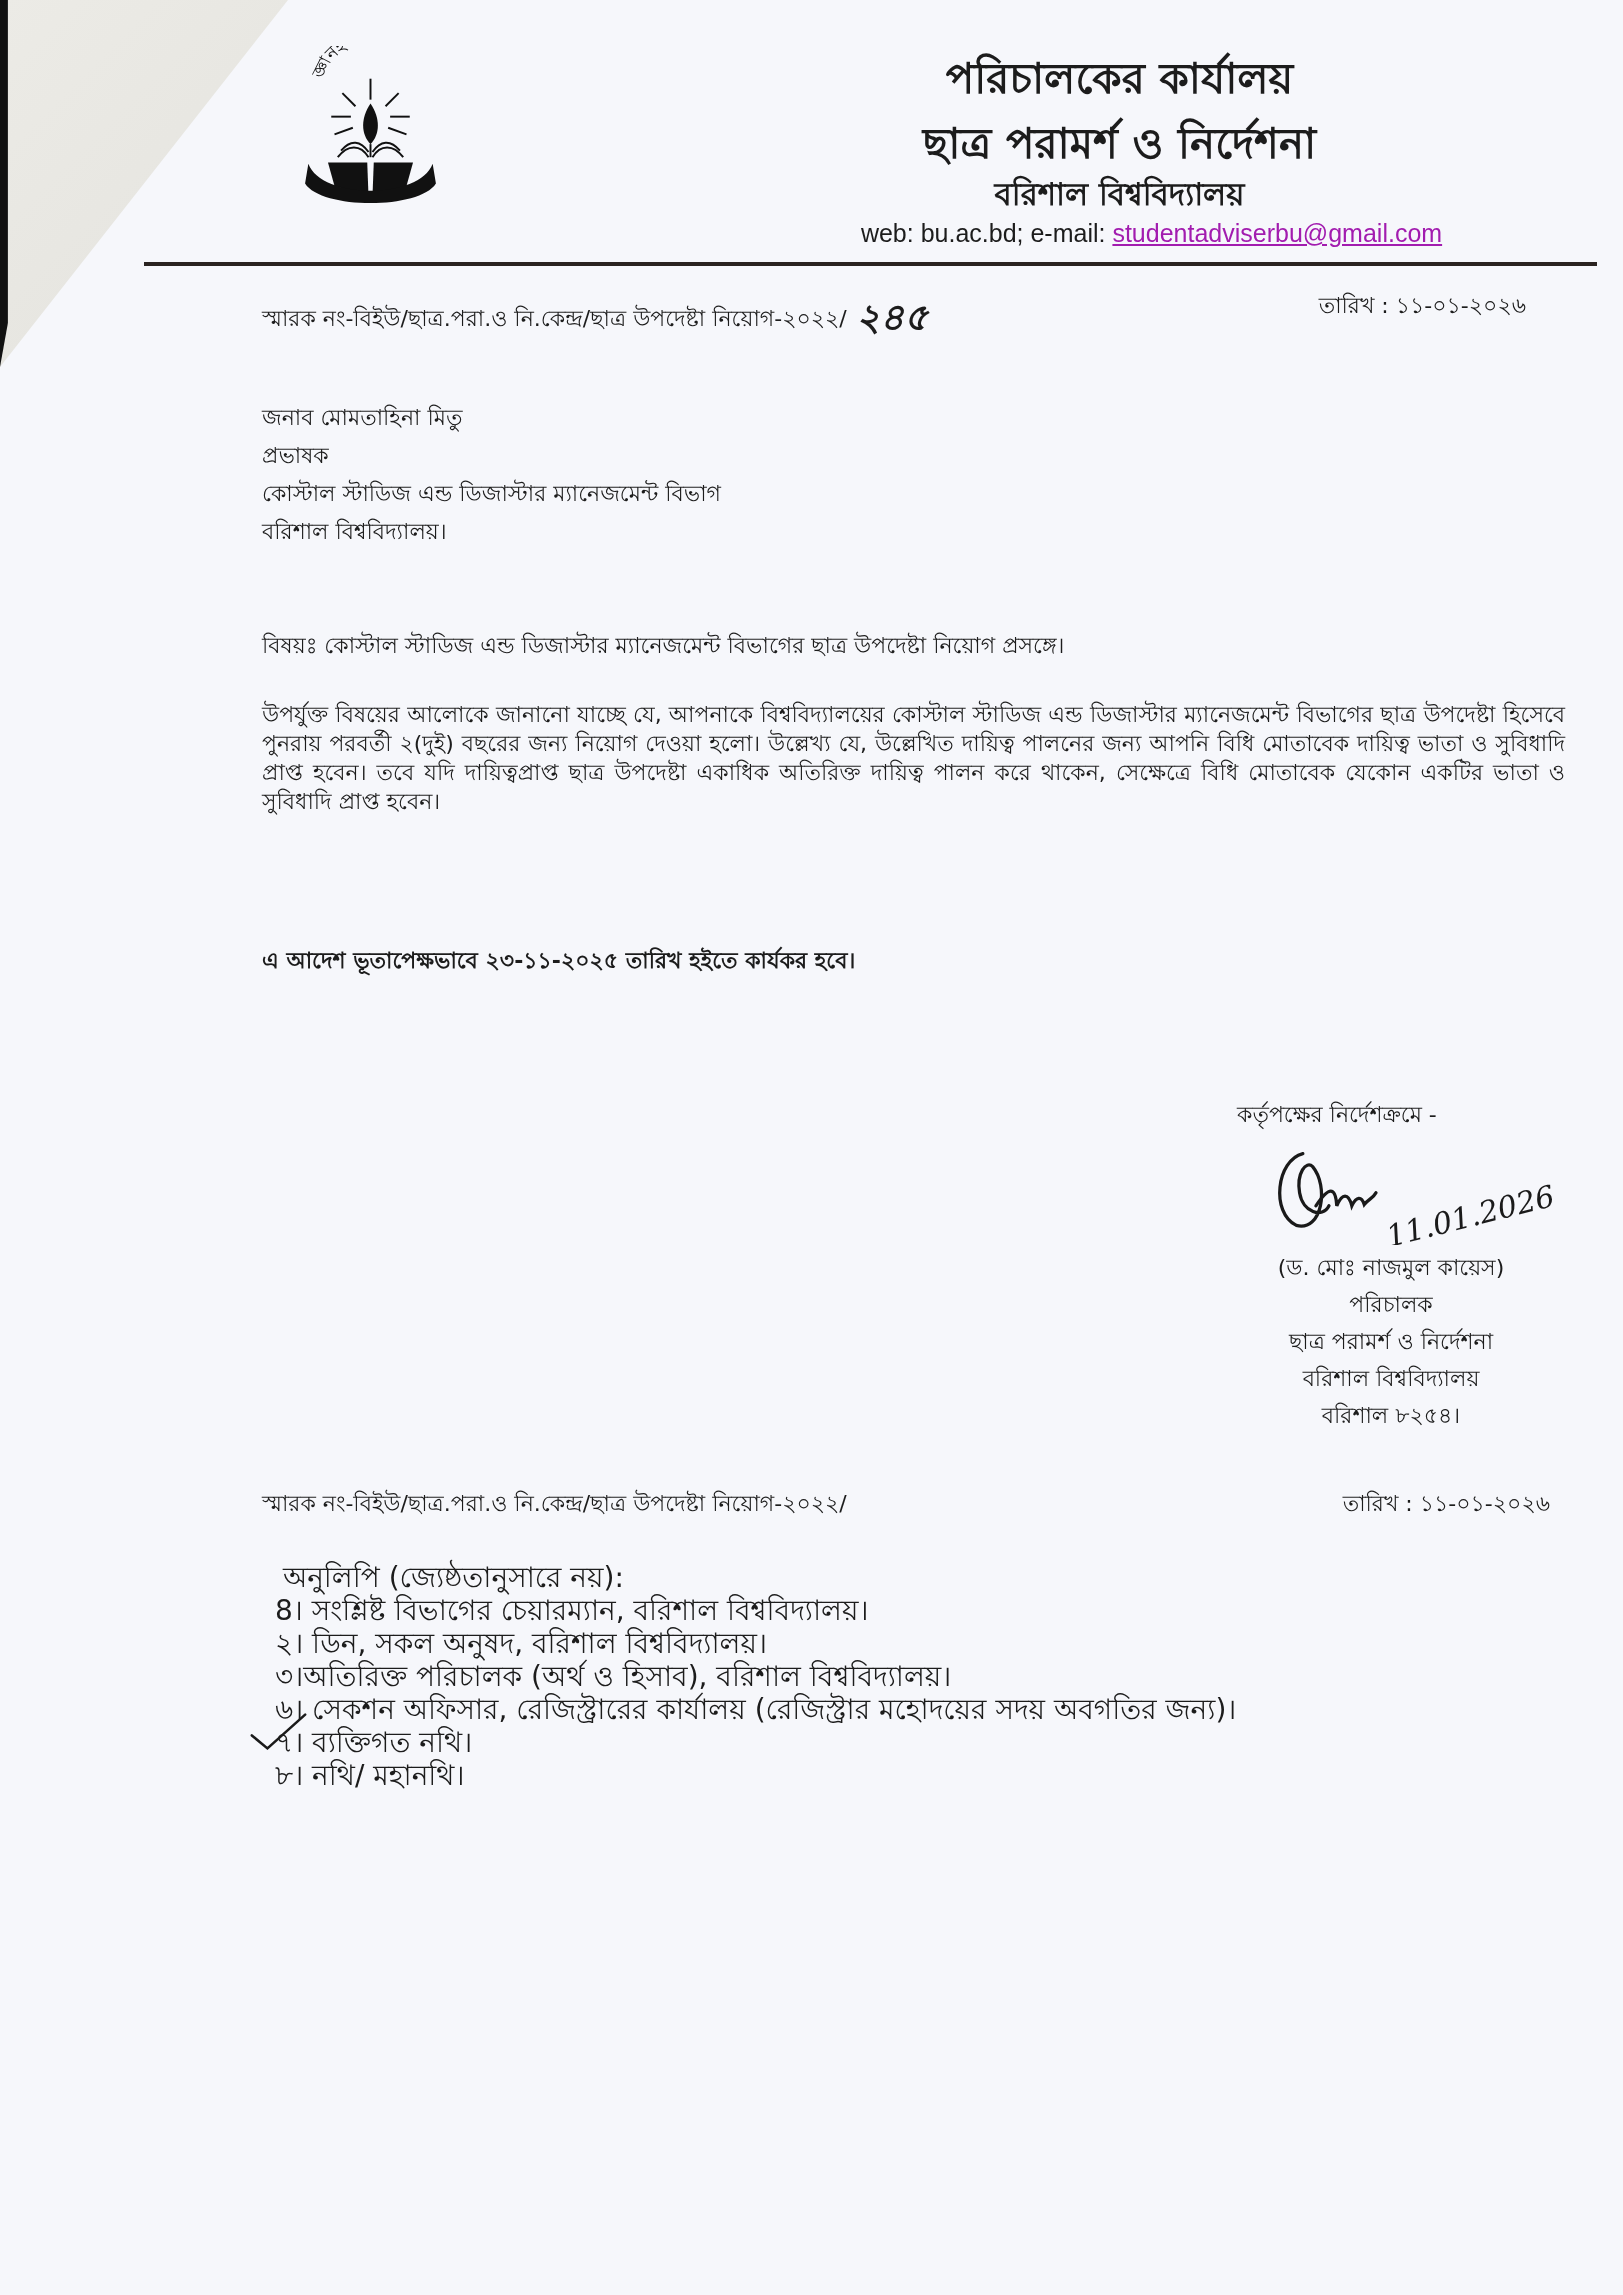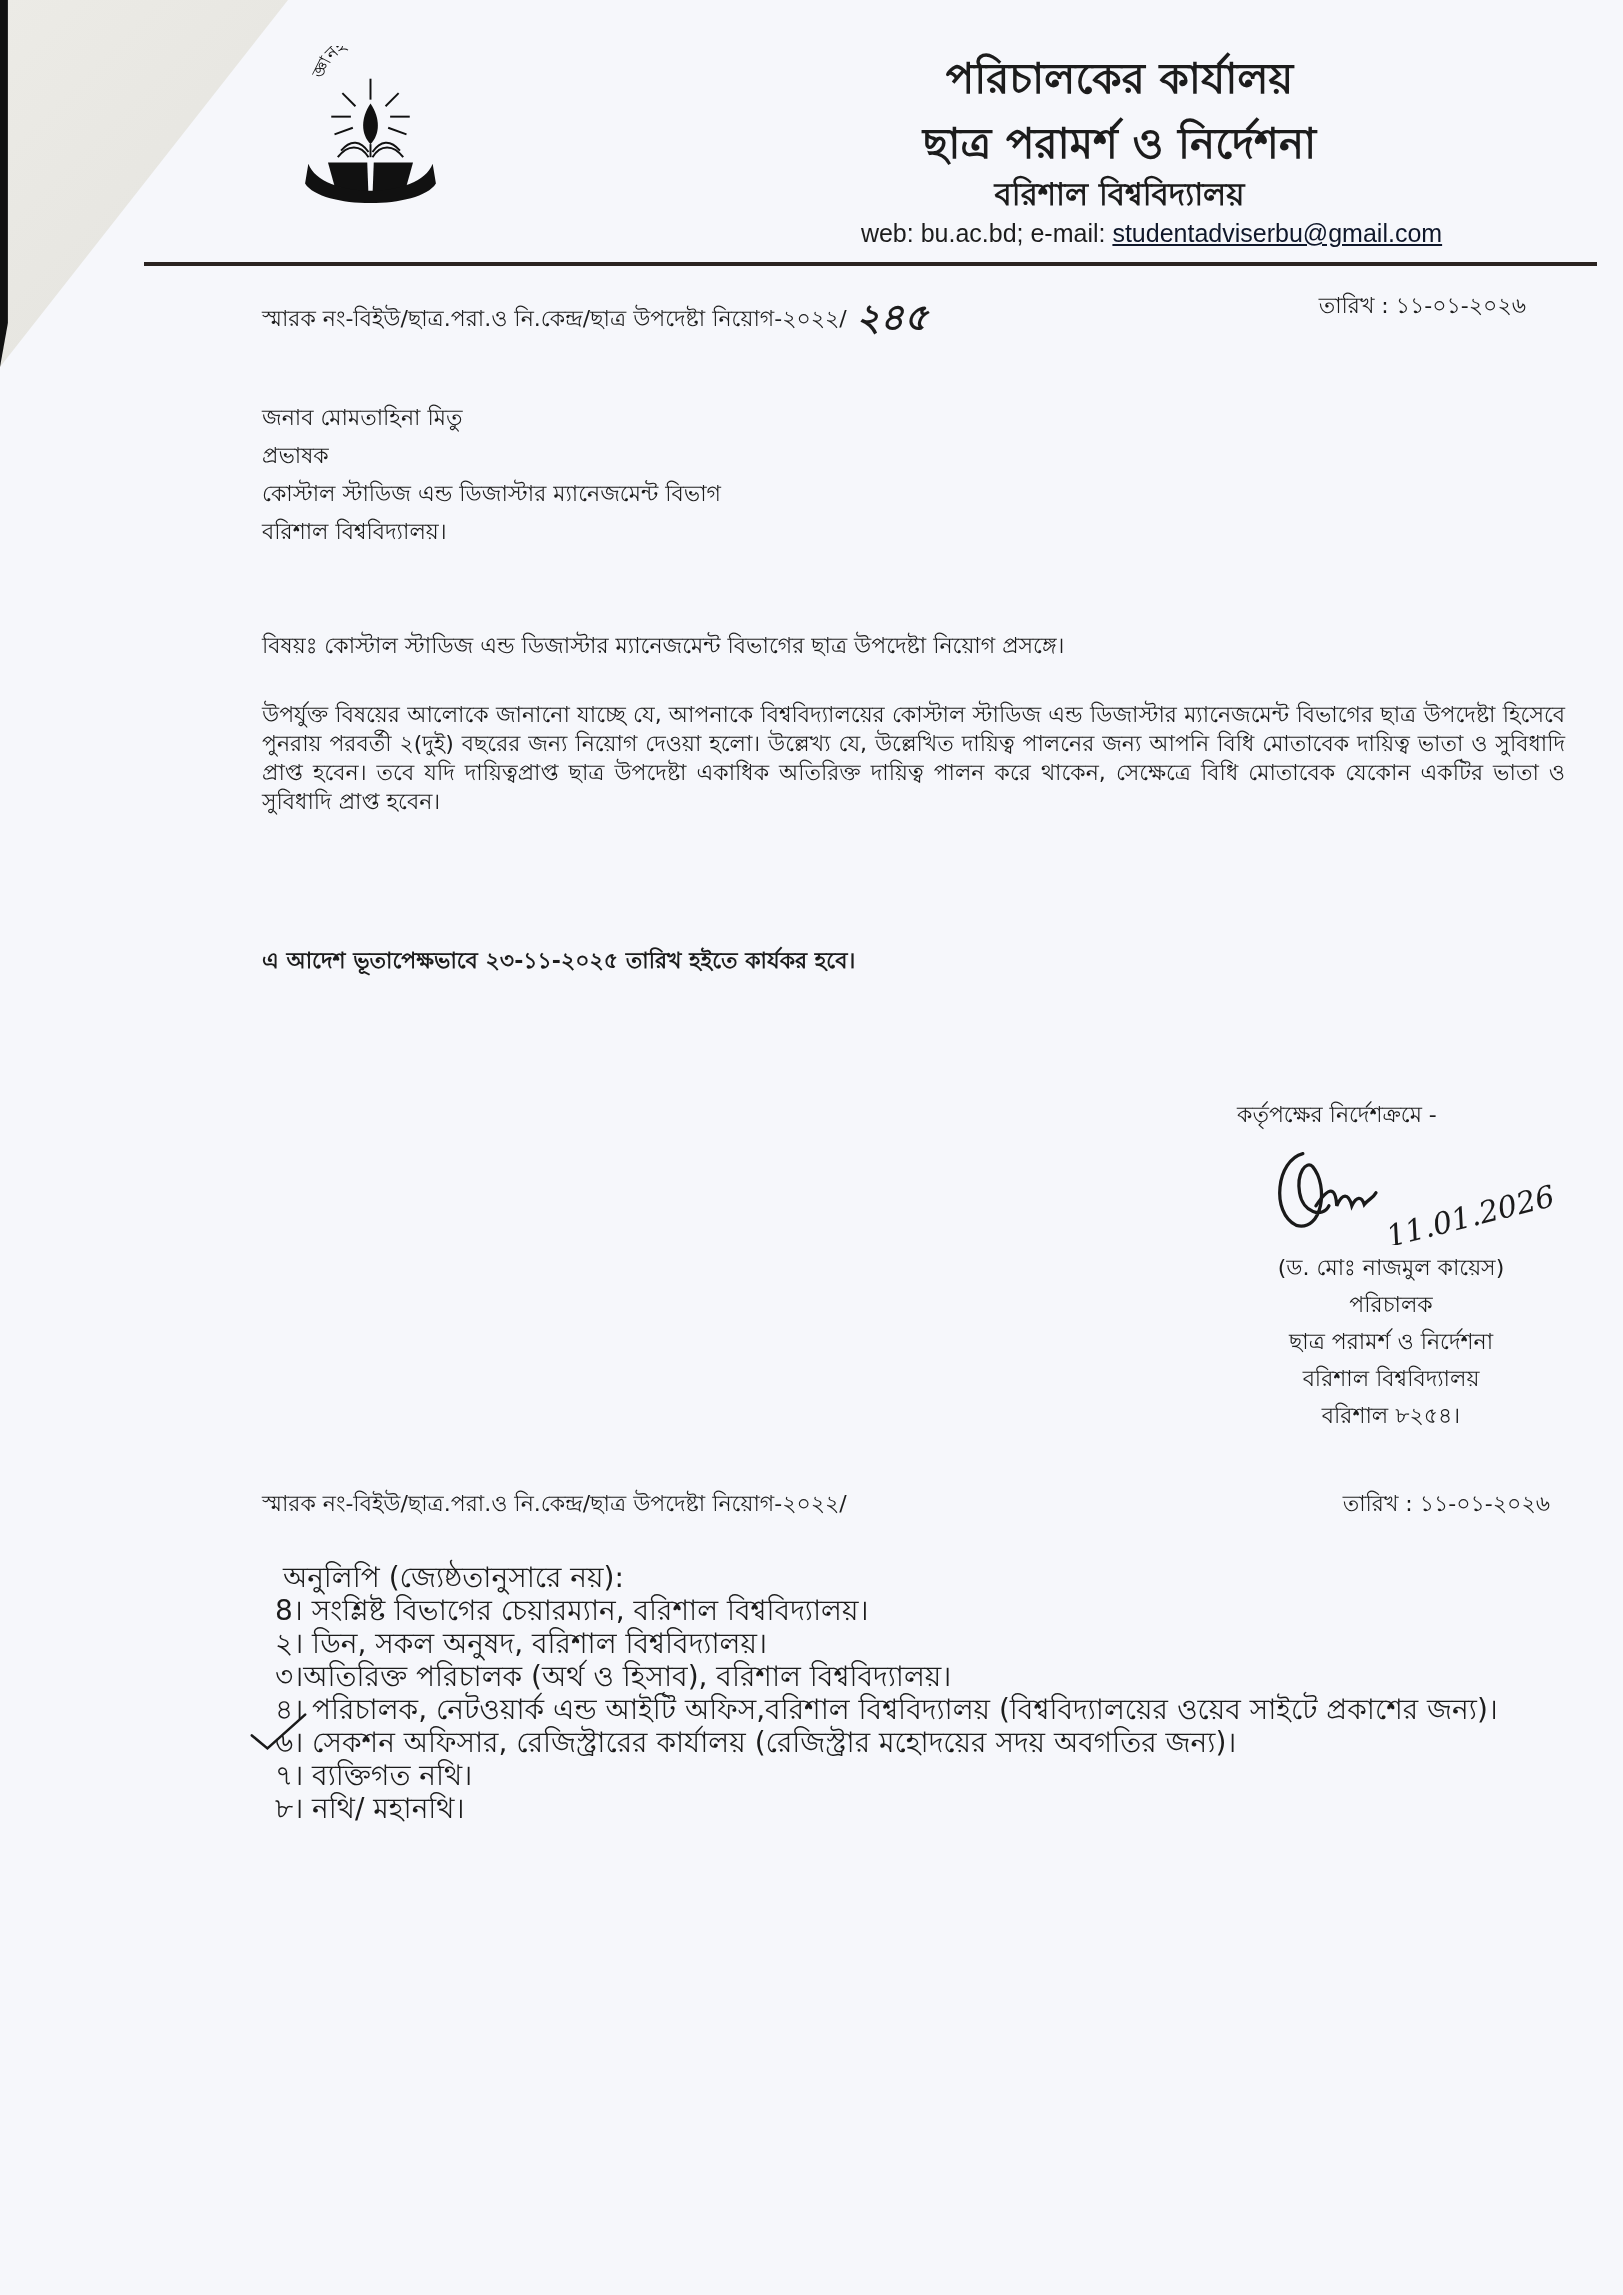--- a/index.html
+++ b/index.html
@@ -21,21 +21,21 @@
     clip-path: polygon(0 0, 100% 0, 100% 88%, 0 100%);
   }
   .abs { position: absolute; }
   .logo { left: 295px; top: 46px; width: 151px; height: 157px; }
   .hdr { left: 0; width: 1623px; text-align: center; font-weight: bold; }
   .hdr1 { top: 46px;  font-size: 42px; left: 308px; }
   .hdr2 { top: 111px; font-size: 42px; left: 308px; }
   .hdr3 { top: 170px; font-size: 31px; left: 308px; }
   .web  { top: 219px; left: 340px; width: 1623px; text-align: center;
           font-family: "Liberation Sans", sans-serif; font-size: 25px; font-weight: normal; }
-  .web a { color: #0f172a; text-decoration: underline; }
+  .web a { color: #a21caf; text-decoration: underline; }
   .rule { left: 144px; top: 262px; width: 1453px; height: 3.9px; background: #2a2320; }
   .txt { font-size: 22px; white-space: nowrap; }
   .memo1 { left: 262px; top: 288px; }
   .memo-no { font-size: 37px; font-family: "DejaVu Serif", serif; font-style: italic; font-weight: bold; margin-left: 9.2px; vertical-align: -3.9px; }
   .date1 { right: 97px; top: 288px; }
   .addr { left: 262px; top: 399px; line-height: 38px; font-size: 22px; }
   .subject { left: 262px; top: 628px; }
   .body-p { left: 262px; top: 700px; width: 1303px; font-size: 22px; line-height: 29px; text-align: justify; }
   .effect { left: 262px; top: 943px; font-weight: bold; }
   .sig-block { left: 1165px; top: 1057px; width: 452px; text-align: center; font-size: 22px; }
@@ -132,21 +132,20 @@
 <div class="abs txt memo2">স্মারক নং-বিইউ/ছাত্র.পরা.ও নি.কেন্দ্র/ছাত্র উপদেষ্টা নিয়োগ-২০২২/</div>
 <div class="abs txt date2">
   <span>তারিখ : </span><span>১১-০১-২০২৬</span>
 </div>
 
 <div class="abs cc">
   <div class="cc-title">অনুলিপি (জ্যেষ্ঠতানুসারে নয়):</div>
   <div>8। সংশ্লিষ্ট বিভাগের চেয়ারম্যান, বরিশাল বিশ্ববিদ্যালয়।</div>
   <div>২। ডিন, সকল অনুষদ, বরিশাল বিশ্ববিদ্যালয়।</div>
   <div>৩।অতিরিক্ত পরিচালক (অর্থ ও হিসাব), বরিশাল বিশ্ববিদ্যালয়।</div>
-  <div>৪। পরিচালক, নেটওয়ার্ক এন্ড আইটি অফিস,বরিশাল বিশ্ববিদ্যালয় (বিশ্ববিদ্যালয়ের ওয়েব সাইটে প্রকাশের জন্য)।</div>
   <div>৬। সেকশন অফিসার, রেজিস্ট্রারের কার্যালয় (রেজিস্ট্রার মহোদয়ের সদয় অবগতির জন্য)।</div>
   <div>৭। ব্যক্তিগত নথি।</div>
   <div>৮। নথি/ মহানথি।</div>
 </div>
 <div class="tick">
   <svg width="59" height="39" viewBox="0 0 90 60">
     <path d="M4,36 L28,56 L86,4" fill="none" stroke="#1a1a1a" stroke-width="4" stroke-linecap="round"></path>
   </svg>
 </div>
 

